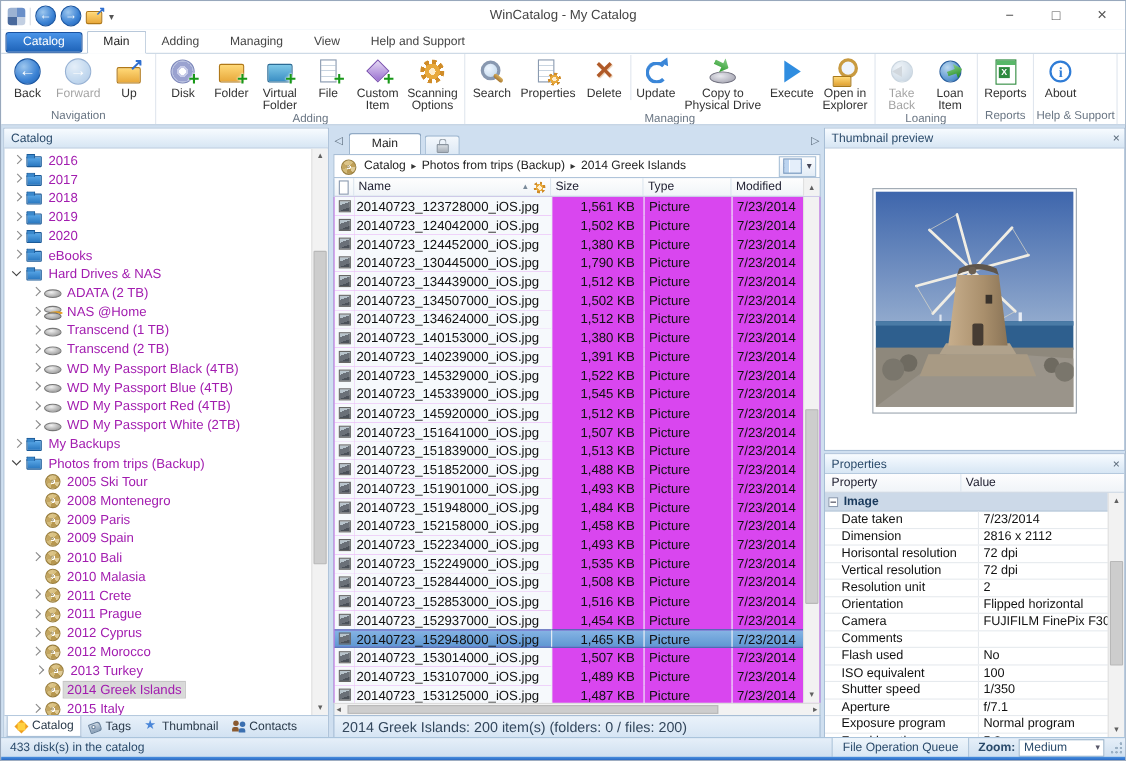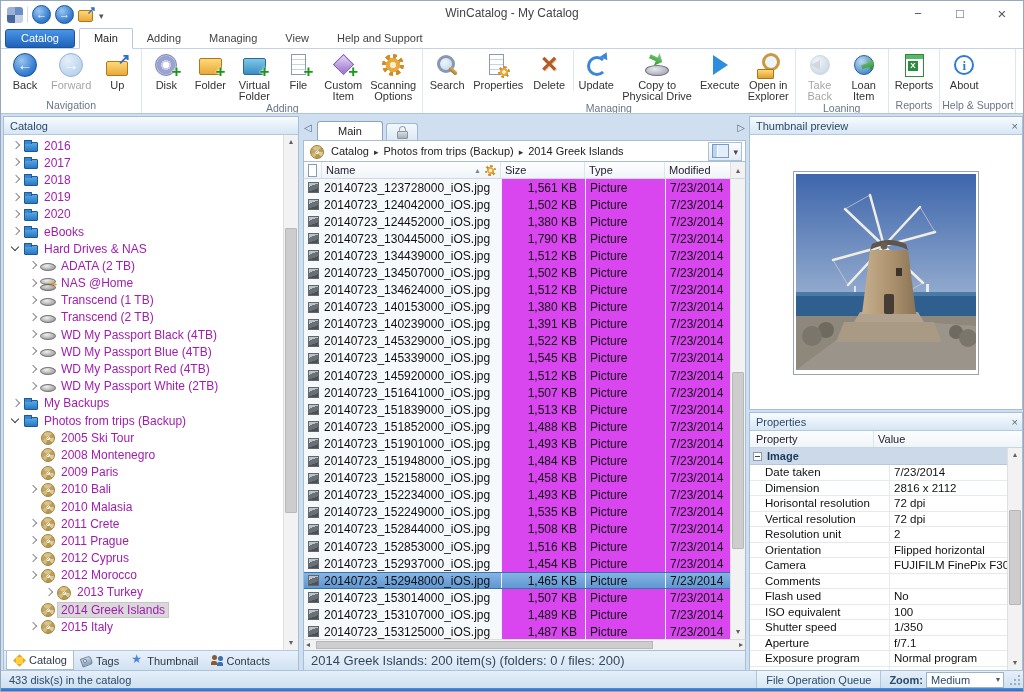--- a/index.html
+++ b/index.html
@@ -446,20 +446,25 @@
             <span class="texp"></span>
             <span class="tico ti-cd"></span>
             <span class="tlab">2008 Montenegro</span>
           </div>
           <div class="trow" style="padding-left: 21px;">
             <span class="texp"></span>
             <span class="tico ti-cd"></span>
             <span class="tlab">2009 Paris</span>
           </div>
           <div class="trow" style="padding-left: 21px;">
+            <span class="texp"></span>
+            <span class="tico ti-cd"></span>
+            <span class="tlab">2009 Spain</span>
+          </div>
+          <div class="trow" style="padding-left: 21px;">
             <span class="texp c"></span>
             <span class="tico ti-cd"></span>
             <span class="tlab">2010 Bali</span>
           </div>
           <div class="trow" style="padding-left: 21px;">
             <span class="texp"></span>
             <span class="tico ti-cd"></span>
             <span class="tlab">2010 Malasia</span>
           </div>
           <div class="trow" style="padding-left: 21px;">
@@ -475,21 +480,21 @@
           <div class="trow" style="padding-left: 21px;">
             <span class="texp c"></span>
             <span class="tico ti-cd"></span>
             <span class="tlab">2012 Cyprus</span>
           </div>
           <div class="trow" style="padding-left: 21px;">
             <span class="texp c"></span>
             <span class="tico ti-cd"></span>
             <span class="tlab">2012 Morocco</span>
           </div>
-          <div class="trow" style="padding-left: 37px;">
+          <div class="trow" style="padding-left: 24px;">
             <span class="texp c"></span>
             <span class="tico ti-cd"></span>
             <span class="tlab">2013 Turkey</span>
           </div>
           <div class="trow tsel" style="padding-left: 21px;">
             <span class="texp"></span>
             <span class="tico ti-cd"></span>
             <span class="tlab">2014 Greek Islands</span>
           </div>
           <div class="trow" style="padding-left: 21px;">

